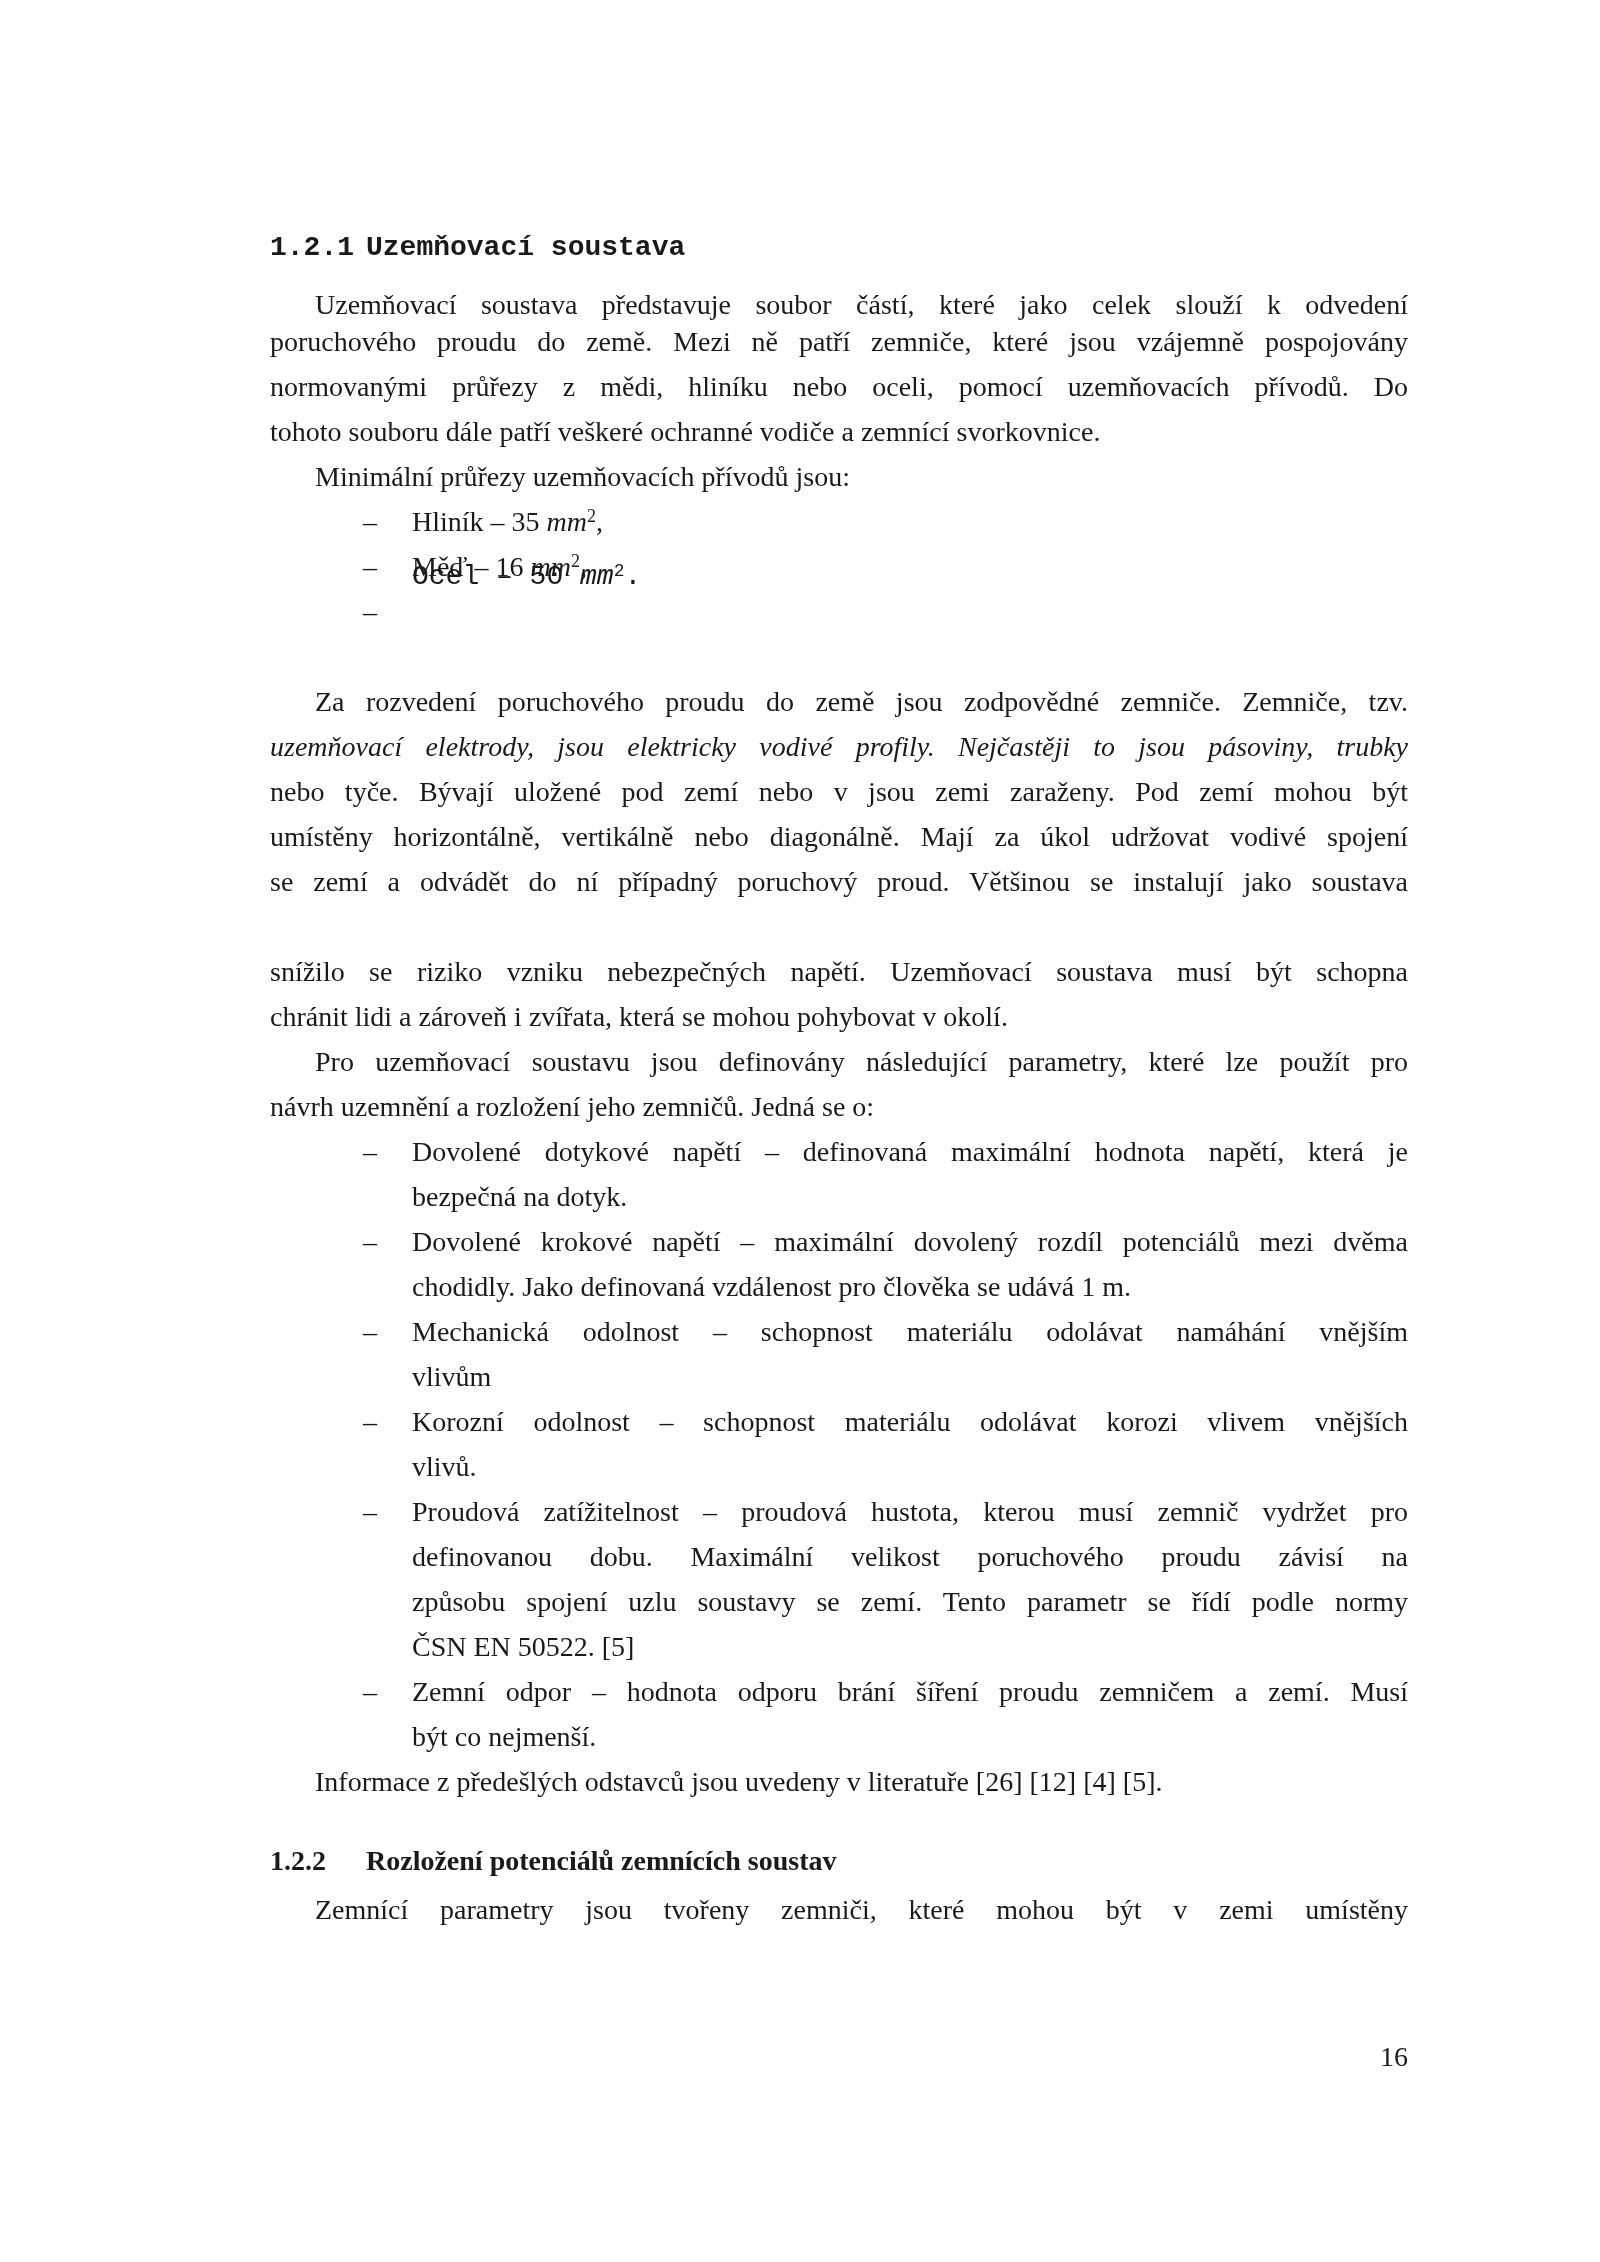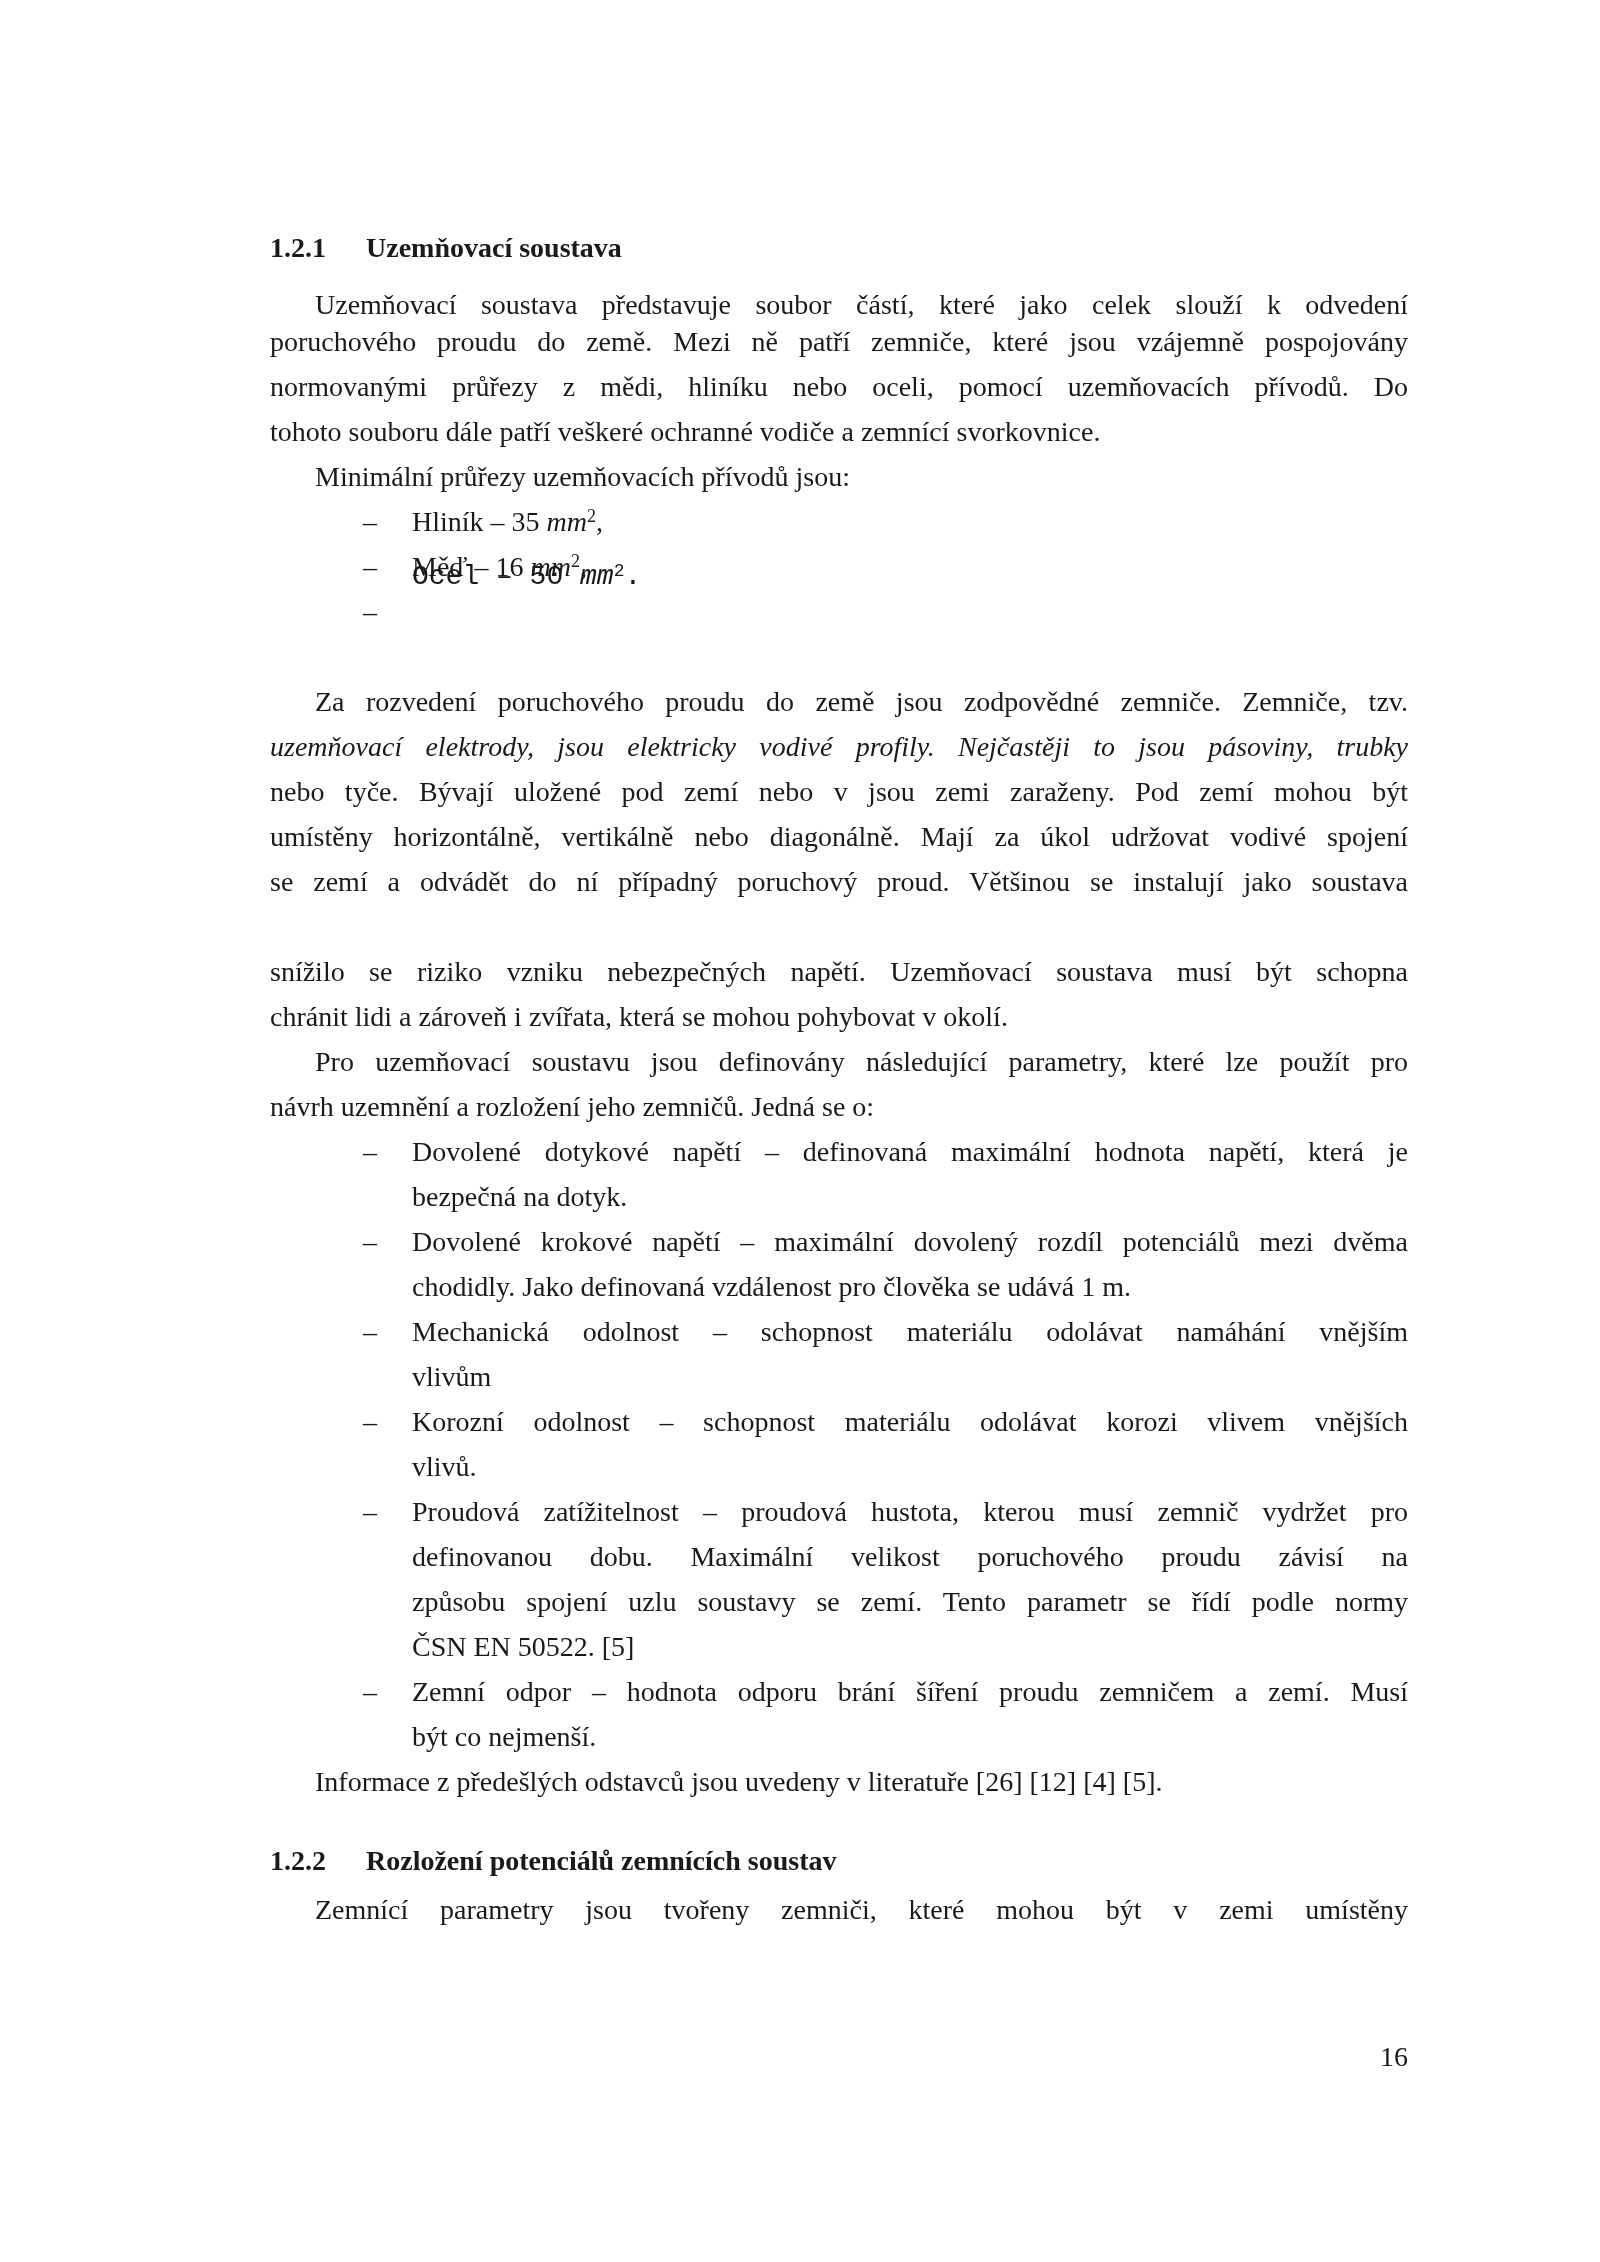--- a/index.html
+++ b/index.html
@@ -18,21 +18,21 @@
   .dash { position:absolute; left:363px; font-size:28px; line-height:34px; }
   .mm { font-style:italic; }
   sup { font-size:18px; vertical-align:top; position:relative; top:-6px; }
   .pagenum { position:absolute; left:1380px; top:2040px; font-size:28px; line-height:34px; }
 </style>
 </head>
 <body>
 
 <div class="page">
 
-  <div class="h" style="top:231px;">
+  <div class="h" style="top:231px;font-family:Liberation Mono, monospace;">
     <span class="num">1.2.1</span><span>Uzemňovací soustava</span>
   </div>
 
   <div class="line indentfull just" style="top:288px;">Uzemňovací soustava představuje soubor částí, které jako celek slouží k odvedení</div>
   <div class="line full just" style="top:325px;">poruchového proudu do země. Mezi ně patří zemniče, které jsou vzájemně pospojovány</div>
   <div class="line full just" style="top:370px;">normovanými průřezy z mědi, hliníku nebo oceli, pomocí uzemňovacích přívodů. Do</div>
   <div class="line full" style="top:415px;">tohoto souboru dále patří veškeré ochranné vodiče a zemnící svorkovnice.</div>
 
   <div class="line indent" style="top:460px;">Minimální průřezy uzemňovacích přívodů jsou:</div>
 

